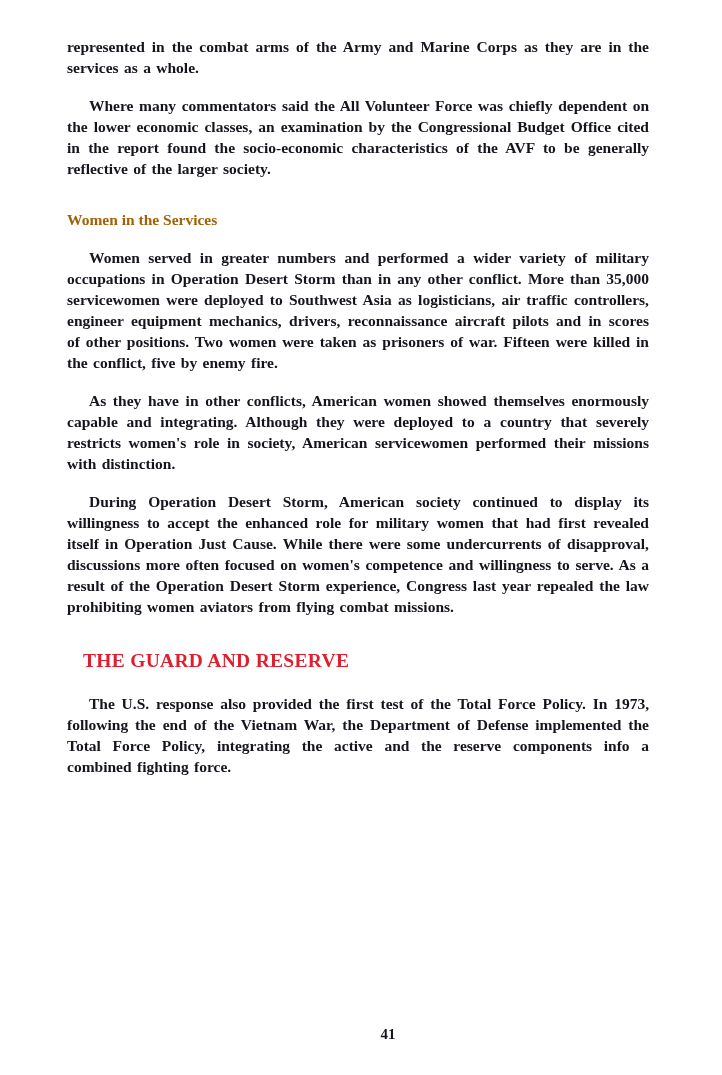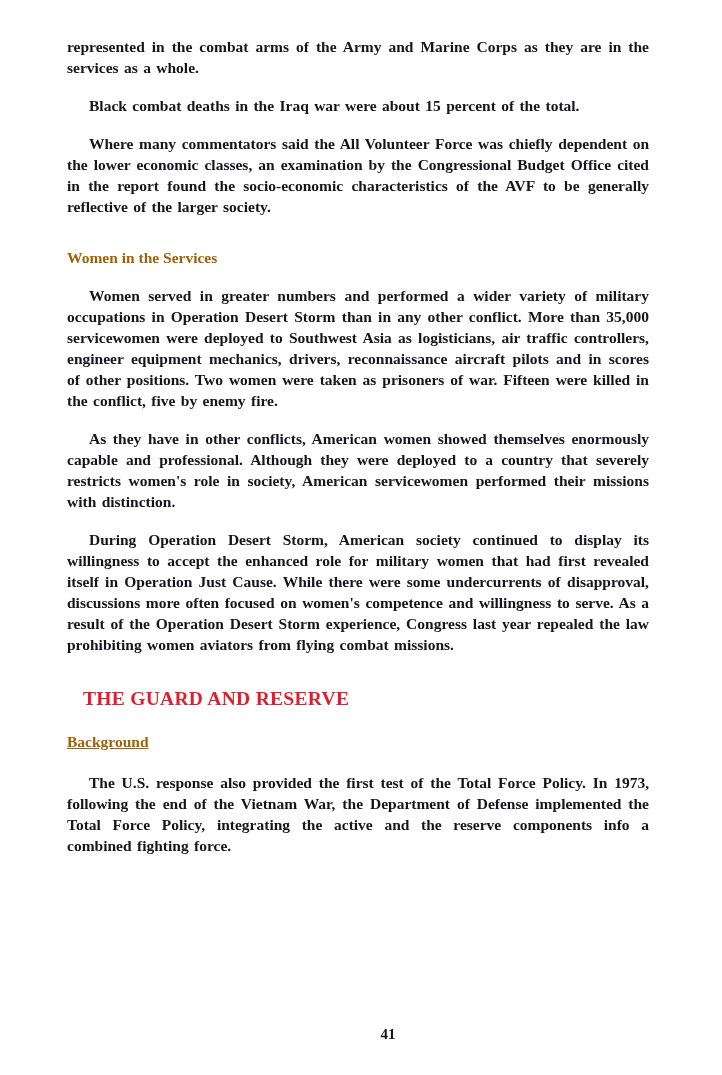--- a/index.html
+++ b/index.html
@@ -57,35 +57,33 @@
     font-size: 15px;
   }
 </style>
 </head>
 <body>
 
 <div class="page">
 
   <p class="para no-indent">represented in the combat arms of the Army and Marine Corps as they are in the services as a whole.</p>
 
-  <p class="para">Black combat deaths in the Iraq war were about 15 percent of the total.</p>
 
 
   <p class="para">Where many commentators said the All Volunteer Force was chiefly dependent on the lower economic classes, an examination by the Congressional Budget Office cited in the report found the socio-economic characteristics of the AVF to be generally reflective of the larger society.</p>
 
   <h2 class="heading-green">Women in the Services</h2>
 
   <p class="para">Women served in greater numbers and performed a wider variety of military occupations in Operation Desert Storm than in any other conflict. More than 35,000 servicewomen were deployed to Southwest Asia as logisticians, air traffic controllers, engineer equipment mechanics, drivers, reconnaissance aircraft pilots and in scores of other positions. Two women were taken as prisoners of war. Fifteen were killed in the conflict, five by enemy fire.</p>
 
-  <p class="para">As they have in other conflicts, American women showed themselves enormously capable and professional. Although they were deployed to a country that severely restricts women's role in society, American servicewomen performed their missions with distinction.</p>
+  <p class="para">As they have in other conflicts, American women showed themselves enormously capable and integrating. Although they were deployed to a country that severely restricts women's role in society, American servicewomen performed their missions with distinction.</p>
 
   <p class="para">During Operation Desert Storm, American society continued to display its willingness to accept the enhanced role for military women that had first revealed itself in Operation Just Cause. While there were some undercurrents of disapproval, discussions more often focused on women's competence and willingness to serve. As a result of the Operation Desert Storm experience, Congress last year repealed the law prohibiting women aviators from flying combat missions.</p>
 
   <h1 class="heading-red">THE GUARD AND RESERVE</h1>
 
-  <h2 class="heading-green underline">Background</h2>
 
 
   <p class="para">The U.S. response also provided the first test of the Total Force Policy. In 1973, following the end of the Vietnam War, the Department of Defense implemented the Total Force Policy, integrating the active and the reserve components info a combined fighting force.</p>
 
   <div class="page-footer">41</div>
 
 </div>
 
 </body></html>

